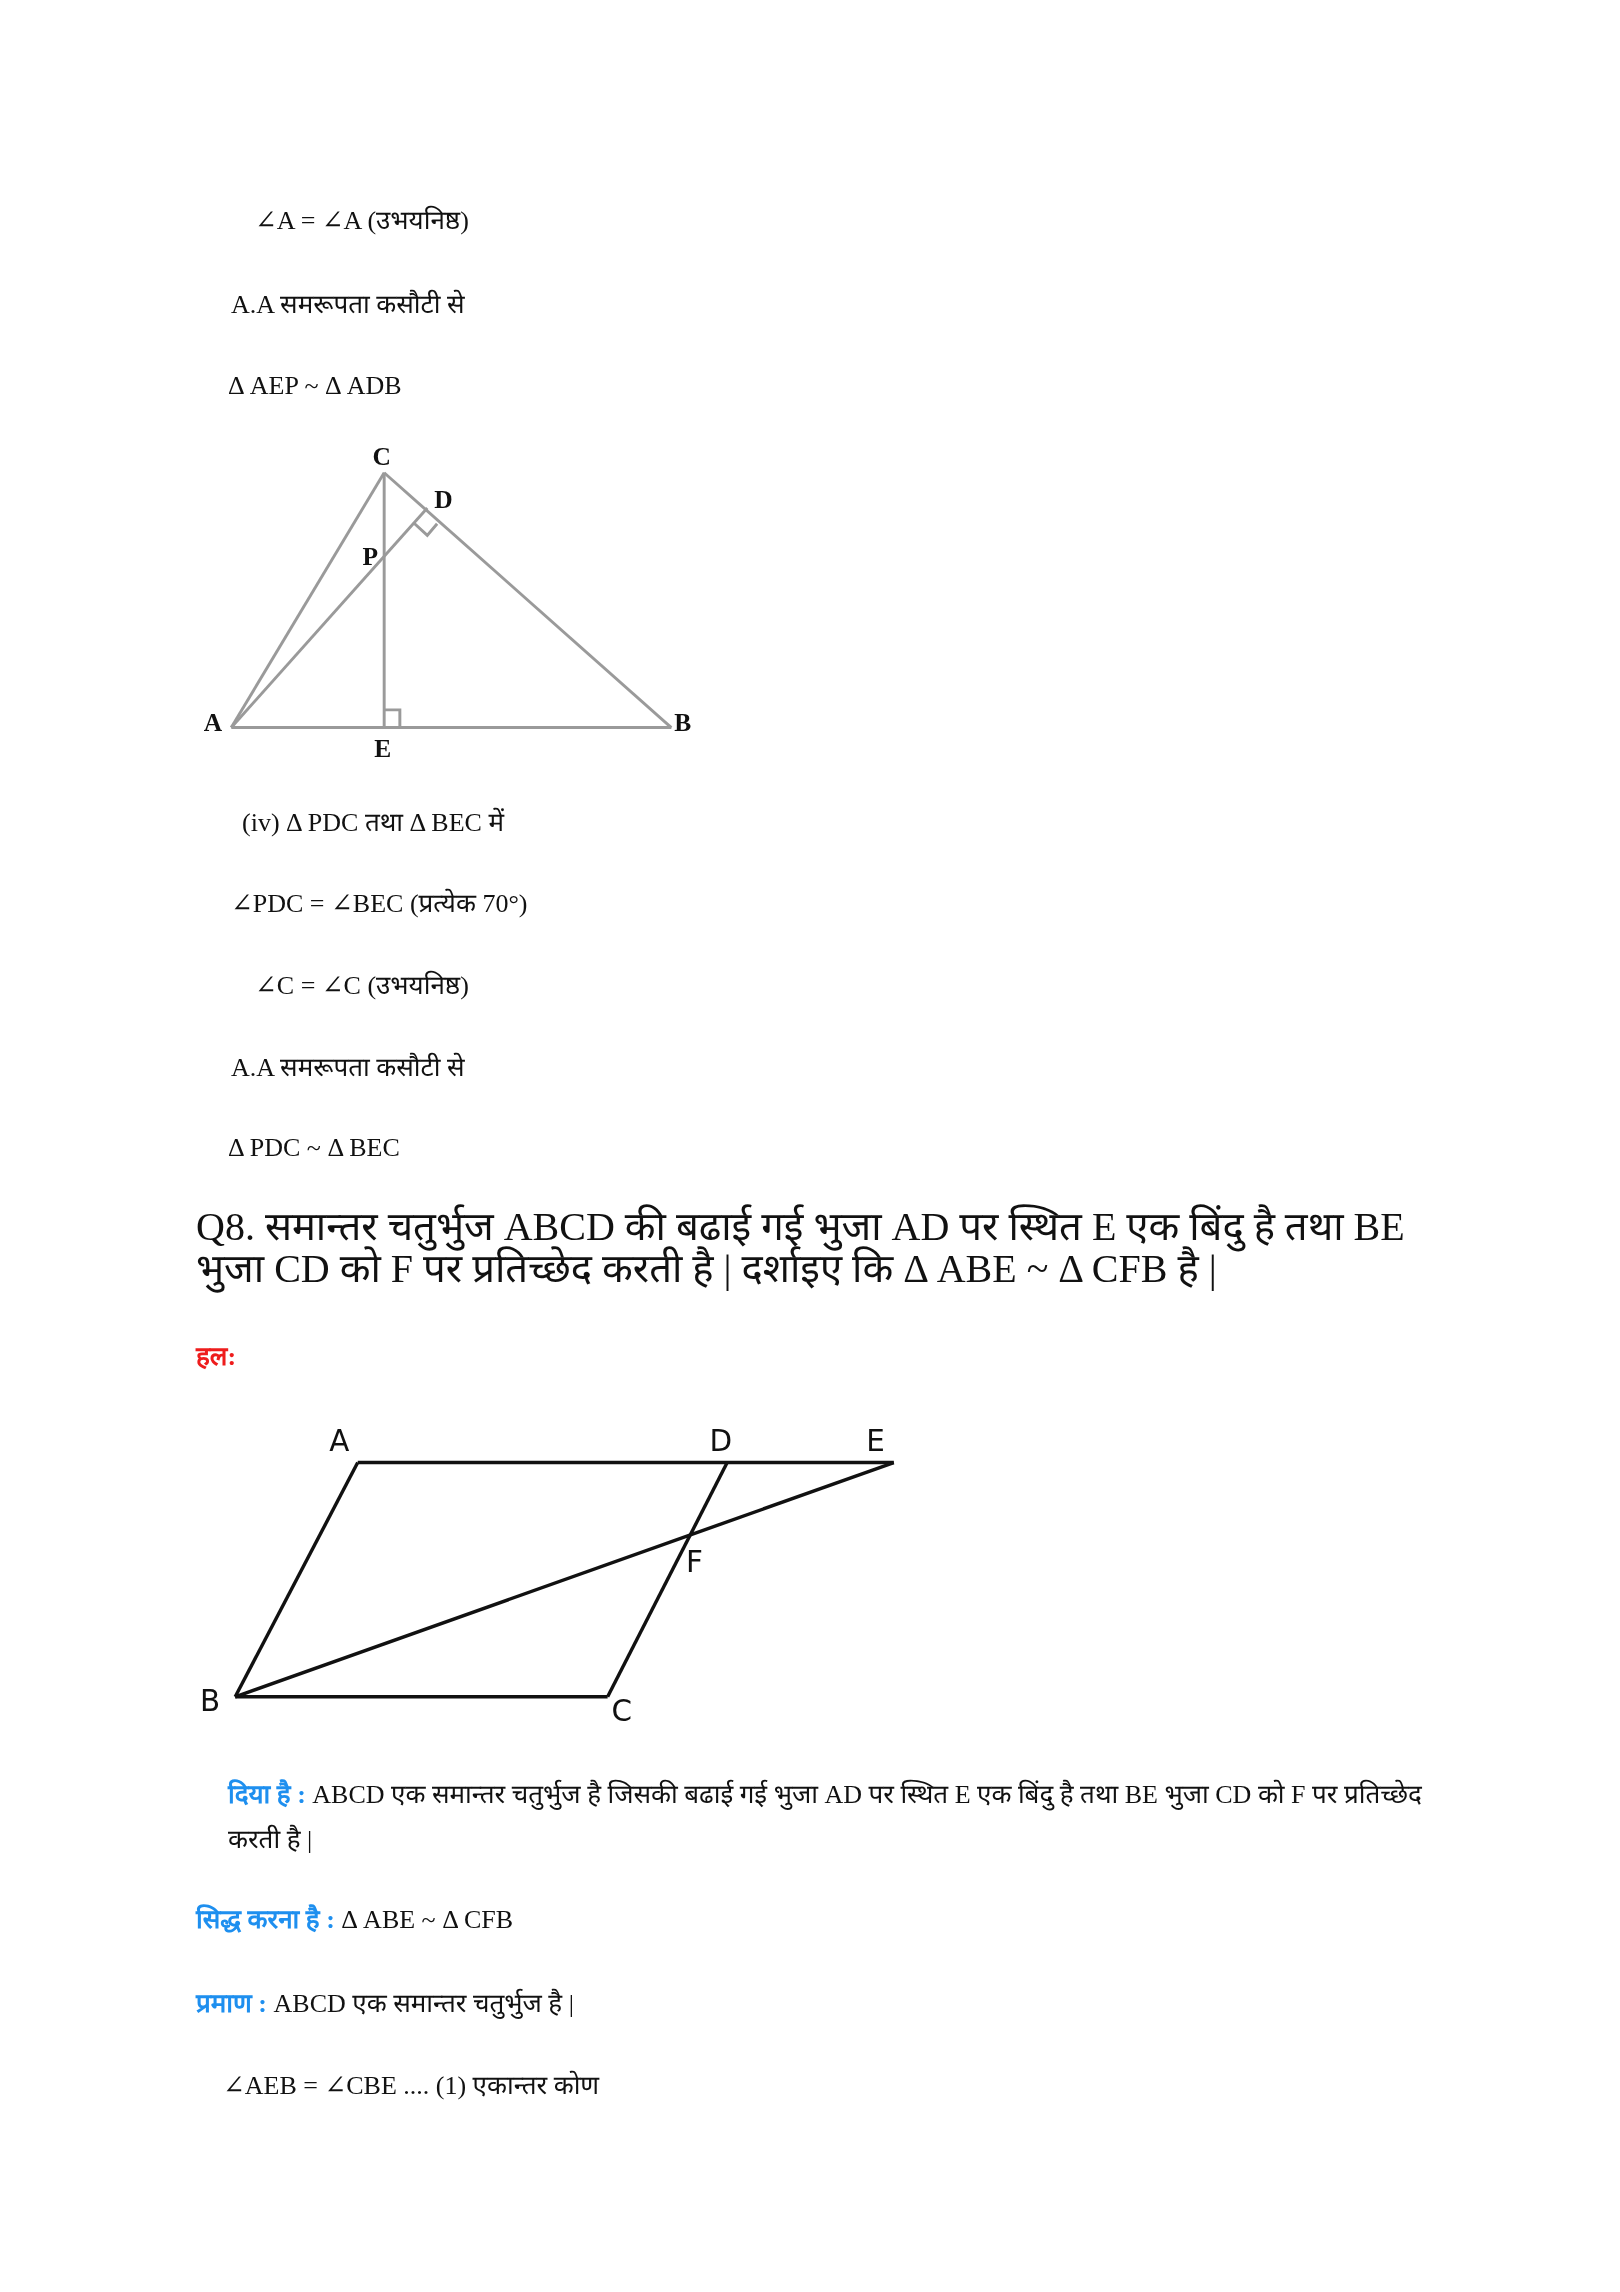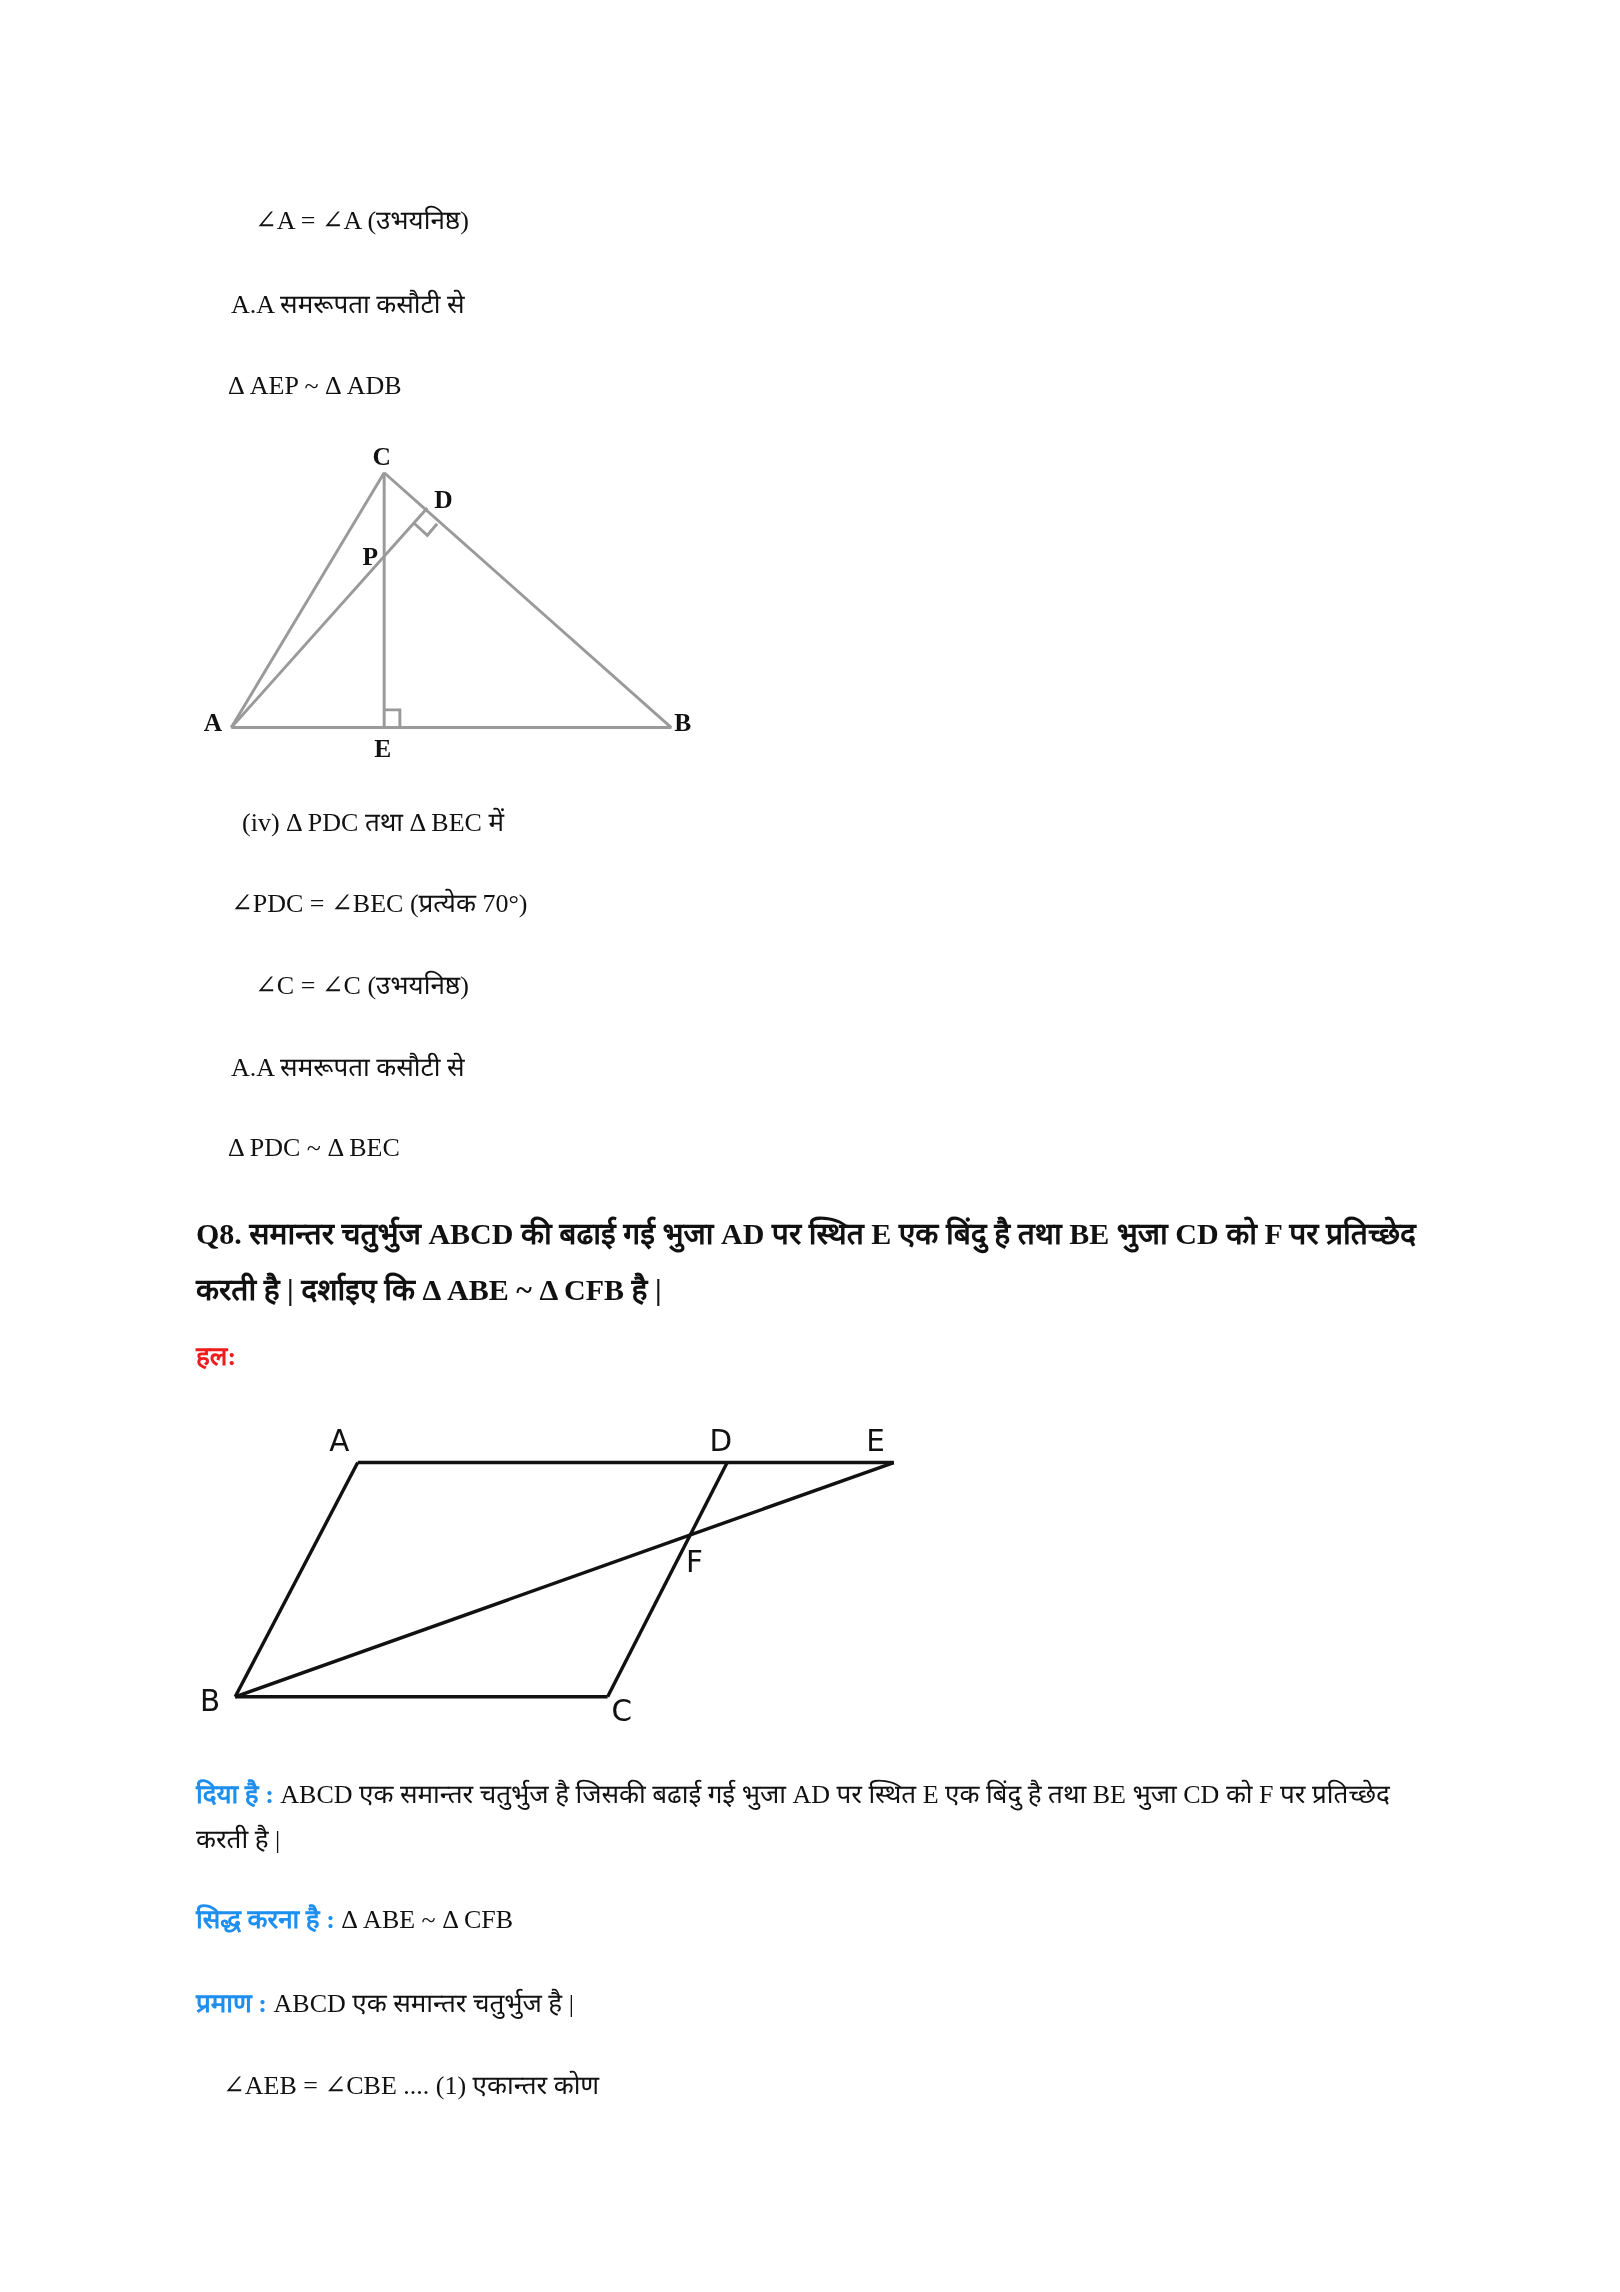--- a/index.html
+++ b/index.html
@@ -1,22 +1,22 @@
 <!DOCTYPE html>
 <html><head>
 <meta charset="utf-8">
 <style>
   html, body { margin:0; padding:0; background:#ffffff; }
   body { width:1620px; height:2293px; position:relative; overflow:hidden;
          font-family:"Liberation Serif","DejaVu Serif",serif; color:#111; }
   .line { position:absolute; white-space:nowrap; font-size:26px; line-height:35px; }
-  .q { font-size:30px; line-height:56px; font-weight:bold; white-space:normal; width:1245px; }
+  .q { font-size:40px; line-height:42px; font-weight:normal; white-space:normal; width:1245px; }
   .red { color:#ee1c1c; font-weight:bold; }
   .blue { color:#1e8fef; font-weight:bold; }
-  .para { white-space:normal; width:1245px; line-height:45px; }
+  .para { white-space:normal; width:1245px; line-height:45px;margin-left:32px; }
   svg { position:absolute; left:0; top:0; }
   .lbl { font-family:"Liberation Serif",serif; font-weight:bold; font-size:26px; fill:#111; }
   .lbl2 { font-family:"DejaVu Sans",sans-serif; font-size:30px; fill:#111; }
 </style>
 </head>
 <body>
 
 <div class="line" style="left:255px;top:203px;">∠A = ∠A     (उभयनिष्ठ)</div>
 <div class="line" style="left:231px;top:287px;">A.A समरूपता कसौटी से</div>
 <div class="line" style="left:228px;top:368px;">Δ AEP ~ Δ ADB</div>

